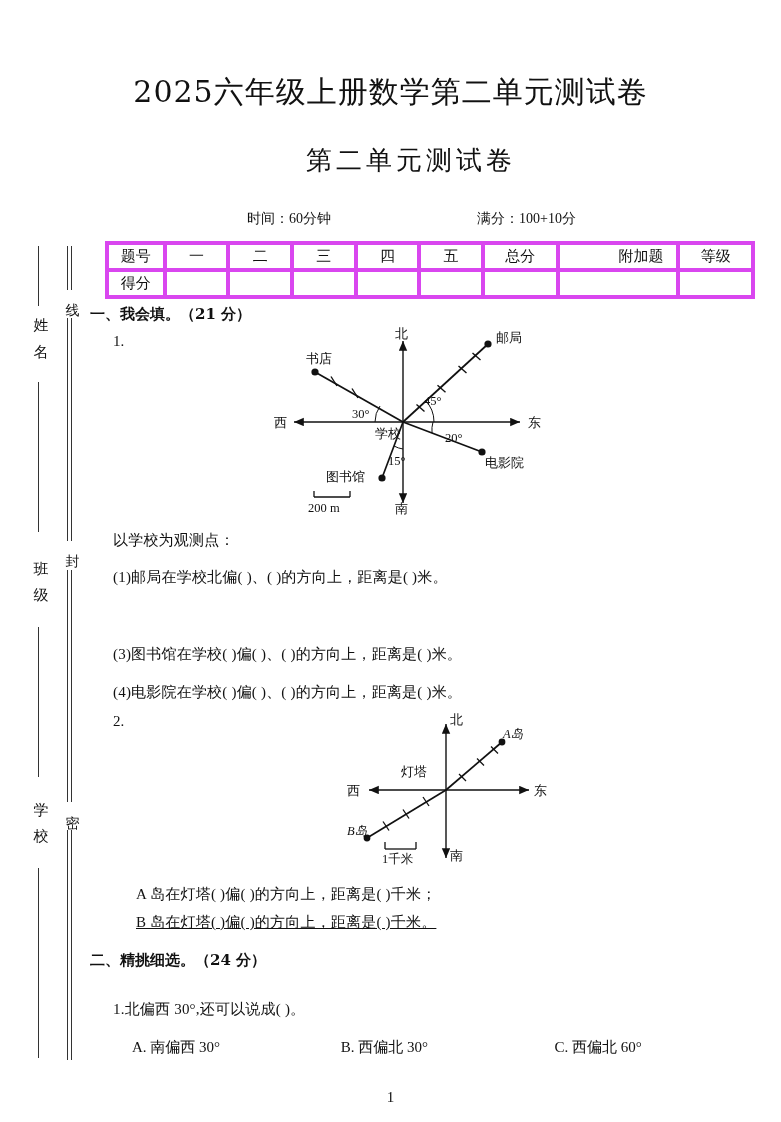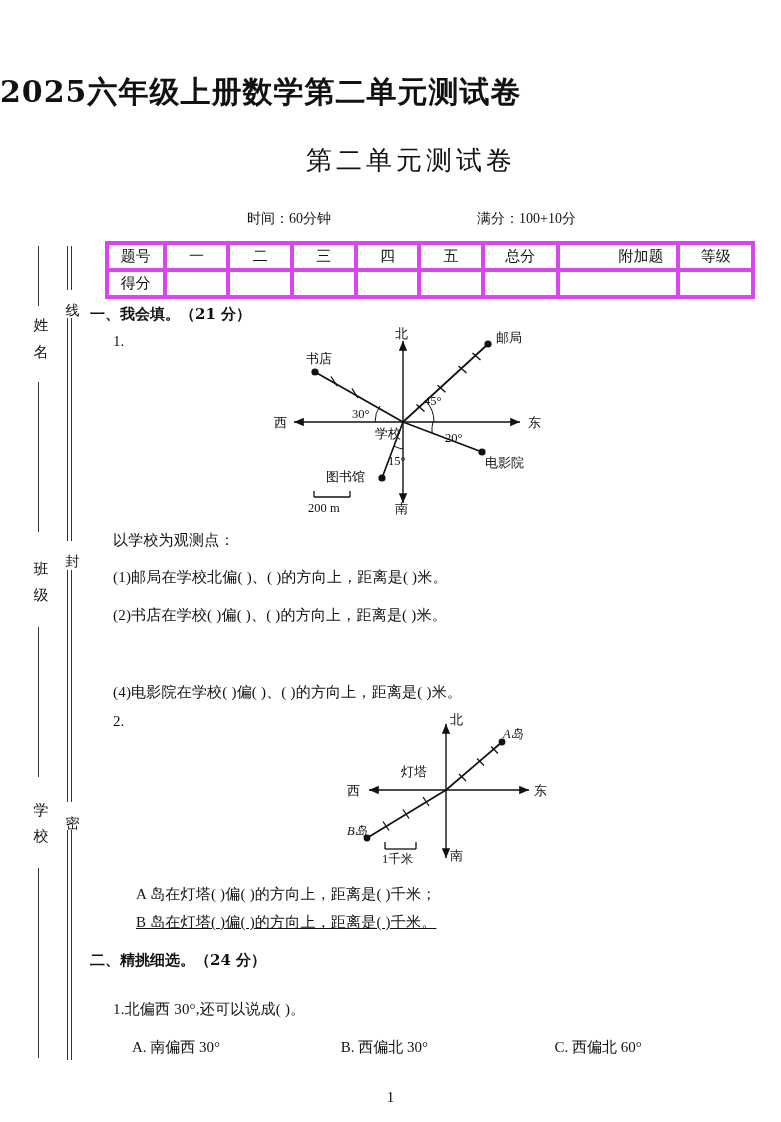--- a/index.html
+++ b/index.html
@@ -45,23 +45,23 @@
     position: absolute;
     width: 3px;
     border-left: 1px solid #333;
     border-right: 1px solid #333;
   }
 
   
   .title1 {
     position: absolute;
     left: 0; right: 0;
-    text-align: left;
+    text-align: center;
     font-size: 30px;
-    font-weight: 700;
+    font-weight: 400;
     letter-spacing: 1px;
     font-family: "DejaVu Serif", "Liberation Serif", serif;
   }
   .title2 {
     position: absolute;
     left: 0; right: 0;
     text-align: center;
     font-size: 26px;
     letter-spacing: 4px;
     font-family: "DejaVu Serif", "Liberation Serif", serif;
@@ -236,21 +236,21 @@
     <g stroke="#111" stroke-width="1.3" fill="none">
       <line x1="42" y1="166" x2="42" y2="172"></line>
       <line x1="42" y1="172" x2="78" y2="172"></line>
       <line x1="78" y1="166" x2="78" y2="172"></line>
     </g>
     <text x="36" y="187" font-size="12.5" fill="#111">200 m</text>
   </svg>
 
   <div class="qline" style="left:113px; top:531px;">以学校为观测点：</div>
   <div class="qline" style="left:113px; top:568px;">(1)邮局在学校北偏(          )、(           )的方向上，距离是(         )米。</div>
-  <div class="qline" style="left:113px; top:606px;">(2)书店在学校(        )偏(          )、(          )的方向上，距离是(          )米。</div>
+  <div class="qline" style="left:113px; top:645px;">(3)图书馆在学校(        )偏(         )、(           )的方向上，距离是(          )米。</div>
   <div class="qline" style="left:113px; top:683px;">(4)电影院在学校(        )偏(         )、(           )的方向上，距离是(          )米。</div>
 
   <div class="qnum" style="left:113px; top:713px;">2.</div>
 
   <svg style="position:absolute; left:345px; top:712px;" width="215" height="155" viewBox="0 0 215 155">
     <defs>
       <marker id="arrowB" markerWidth="9" markerHeight="9" refX="7" refY="3" orient="auto">
         <path d="M0,0 L7,3 L0,6 z" fill="#111"></path>
       </marker>
     </defs>

